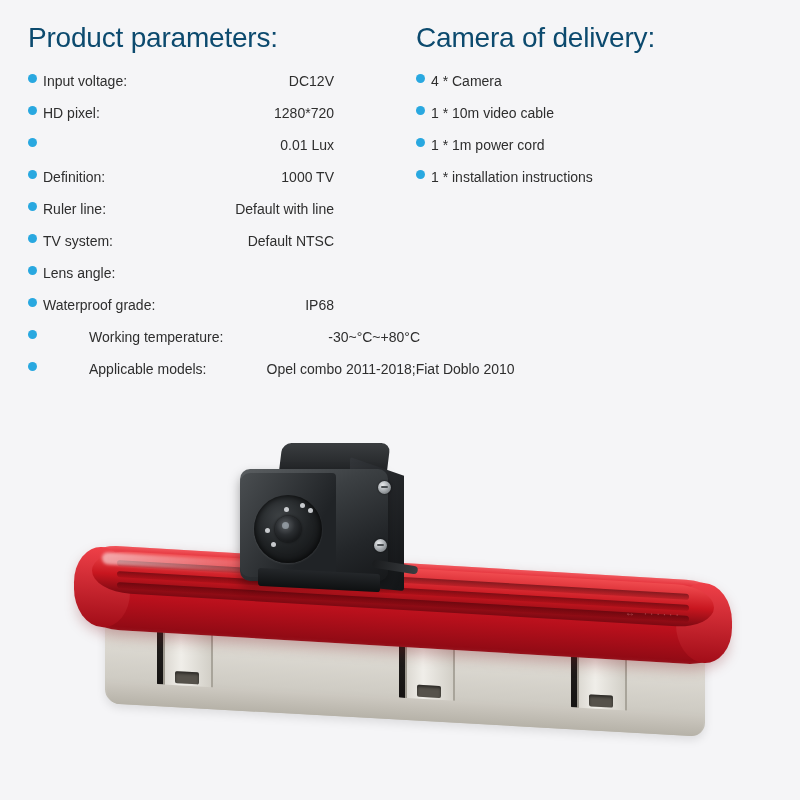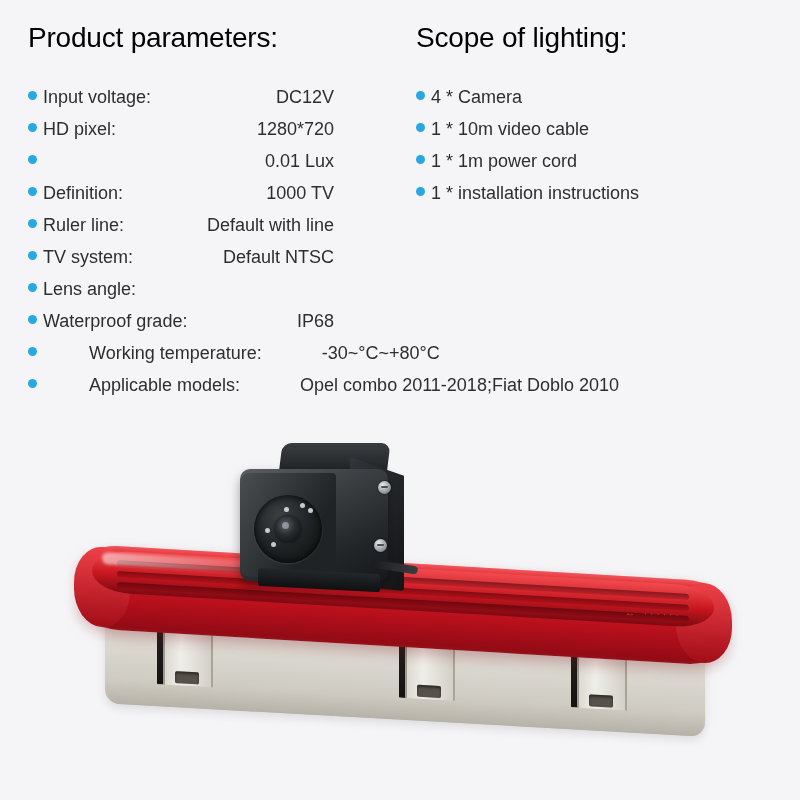--- a/index.html
+++ b/index.html
@@ -27,37 +27,37 @@
   .col {
     position: absolute;
     top: 22px;
   }
   .col-left  { left: 28px;  width: 392px; }
   .col-right { left: 416px; width: 380px; }
 
   .col-heading {
     font-size: 28px;
     font-weight: 400;
-    color: #000000;
+    color: #0c4a6e;
     letter-spacing: -0.2px;
-    margin: 0 0 30px 0;
+    margin: 0 0 14px 0;
     white-space: nowrap;
   }
 
   ul.spec-list {
     list-style: none;
     margin: 0;
     padding: 0;
   }
 
   li.spec-row {
     display: flex;
     align-items: baseline;
     margin-bottom: 6px;
-    font-size: 18px;
+    font-size: 14px;
     line-height: 26px;
     color: #2e2e2e;
     white-space: nowrap;
   }
 
   .bullet {
     flex: 0 0 auto;
     width: 9px;
     height: 9px;
     border-radius: 50%;
@@ -409,21 +409,21 @@
       </li>
       <li class="spec-row wide">
         <span class="bullet"></span>
         <span class="spec-label">Applicable models:</span>
         <span class="spec-value">Opel combo 2011-2018;Fiat Doblo 2010</span>
       </li>
     </ul>
   </div>
 
   <div class="col col-right">
-    <h1 class="col-heading">Scope of lighting:</h1>
+    <h1 class="col-heading">Camera of delivery:</h1>
 
     <ul class="spec-list">
       <li class="spec-row delivery-row">
         <span class="bullet"></span>
         <span class="spec-label">4 * Camera</span>
       </li>
       <li class="spec-row delivery-row">
         <span class="bullet"></span>
         <span class="spec-label">1 * 10m video cable</span>
       </li>

